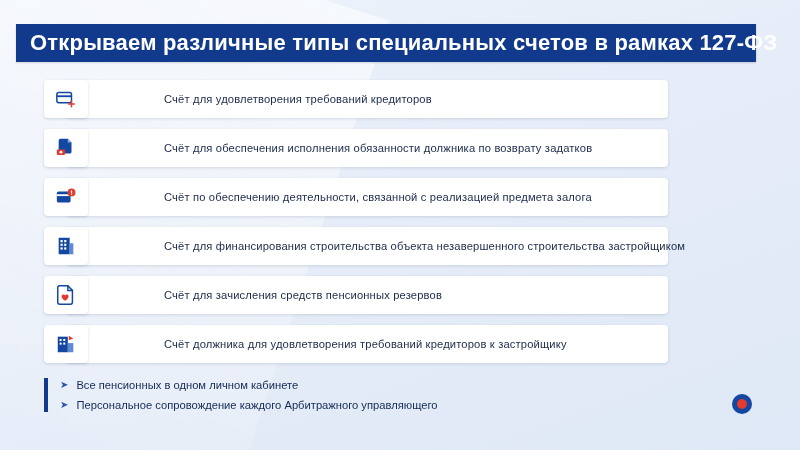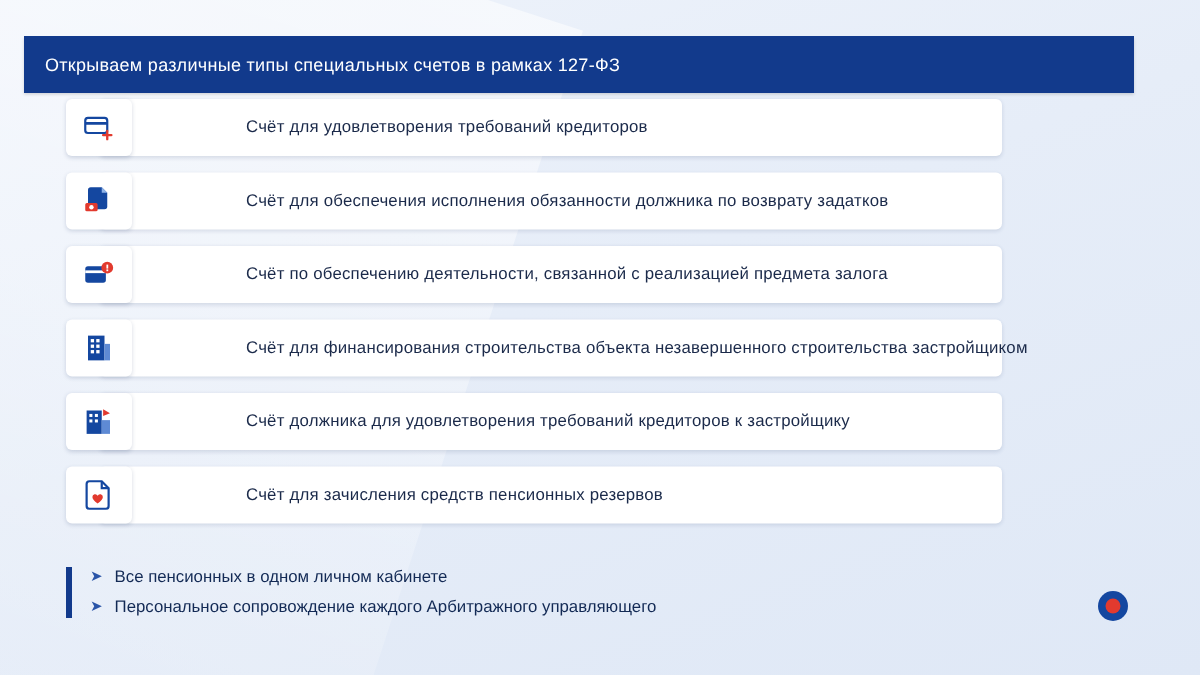--- a/index.html
+++ b/index.html
@@ -38,31 +38,31 @@
     top: 24px;
     width: 740px;
     height: 38px;
     background: #123a8c;
     display: flex;
     align-items: center;
     box-shadow: 0 1px 2px rgba(0,0,0,0.15);
   }
   .title-bar .title-text {
     color: #ffffff;
-    font-size: 12px;
-    font-weight: normal;
+    font-size: 22px;
+    font-weight: bold;
     letter-spacing: 0.2px;
     padding-left: 14px;
     white-space: nowrap;
   }
 
   .list {
     position: absolute;
     left: 44px;
-    top: 66px;
+    top: 80px;
     width: 624px;
   }
   .row {
     position: relative;
     height: 38px;
     margin-bottom: 11px;
     display: flex;
     align-items: center;
   }
   .icon-card {
@@ -231,48 +231,48 @@
           <rect x="10" y="9.5" width="2.4" height="2.4" fill="#ffffff"></rect>
           <rect x="6" y="13.5" width="2.4" height="2.4" fill="#ffffff"></rect>
           <rect x="10" y="13.5" width="2.4" height="2.4" fill="#ffffff"></rect>
           <rect x="16" y="9" width="4" height="12" fill="#5e8ad4"></rect>
         </svg>
       </div>
     </div>
 
     <div class="row">
       <div class="text-card">
+        <span>Счёт для зачисления средств пенсионных резервов</span>
+      </div>
+      <div class="icon-card">
+        <svg width="22" height="22" viewBox="0 0 24 24">
+          <path d="M5 2h9l5 5v13a2 2 0 0 1-2 2H5a2 2 0 0 1-2-2V4a2 2 0 0 1 2-2z" fill="none" stroke="#1447a0" stroke-width="1.6"></path>
+          <path d="M14 2v5h5" fill="none" stroke="#1447a0" stroke-width="1.6"></path>
+          <path d="M11 18.2c-2.6-1.8-3.8-3.2-3.8-4.7a2 2 0 0 1 3.8-.9 2 2 0 0 1 3.8.9c0 1.5-1.2 2.9-3.8 4.7z" fill="#e23a2e"></path>
+        </svg>
+      </div>
+    </div>
+
+    <div class="row">
+      <div class="text-card">
         <span>Счёт должника для  удовлетворения требований кредиторов к застройщику</span>
       </div>
       <div class="icon-card">
         <svg width="22" height="22" viewBox="0 0 24 24">
           <rect x="3" y="4" width="11" height="17" fill="#1447a0"></rect>
           <rect x="5" y="6.5" width="2.2" height="2.2" fill="#ffffff"></rect>
           <rect x="9" y="6.5" width="2.2" height="2.2" fill="#ffffff"></rect>
           <rect x="5" y="10.5" width="2.2" height="2.2" fill="#ffffff"></rect>
           <rect x="9" y="10.5" width="2.2" height="2.2" fill="#ffffff"></rect>
           <rect x="14" y="11" width="6" height="10" fill="#5e8ad4"></rect>
           <path d="M15 3l5 3-5 2z" fill="#e23a2e"></path>
         </svg>
       </div>
     </div>
 
-    <div class="row">
-      <div class="text-card">
-        <span>Счёт для зачисления средств пенсионных резервов</span>
-      </div>
-      <div class="icon-card">
-        <svg width="22" height="22" viewBox="0 0 24 24">
-          <path d="M5 2h9l5 5v13a2 2 0 0 1-2 2H5a2 2 0 0 1-2-2V4a2 2 0 0 1 2-2z" fill="none" stroke="#1447a0" stroke-width="1.6"></path>
-          <path d="M14 2v5h5" fill="none" stroke="#1447a0" stroke-width="1.6"></path>
-          <path d="M11 18.2c-2.6-1.8-3.8-3.2-3.8-4.7a2 2 0 0 1 3.8-.9 2 2 0 0 1 3.8.9c0 1.5-1.2 2.9-3.8 4.7z" fill="#e23a2e"></path>
-        </svg>
-      </div>
-    </div>
-
   </div>
 
   <div class="footer">
     <div class="footer-bar"></div>
     <div class="bullets">
       <div class="bullet">
         <span class="chev">➤</span>
         <span>Все пенсионных в одном личном кабинете</span>
       </div>
       <div class="bullet">

